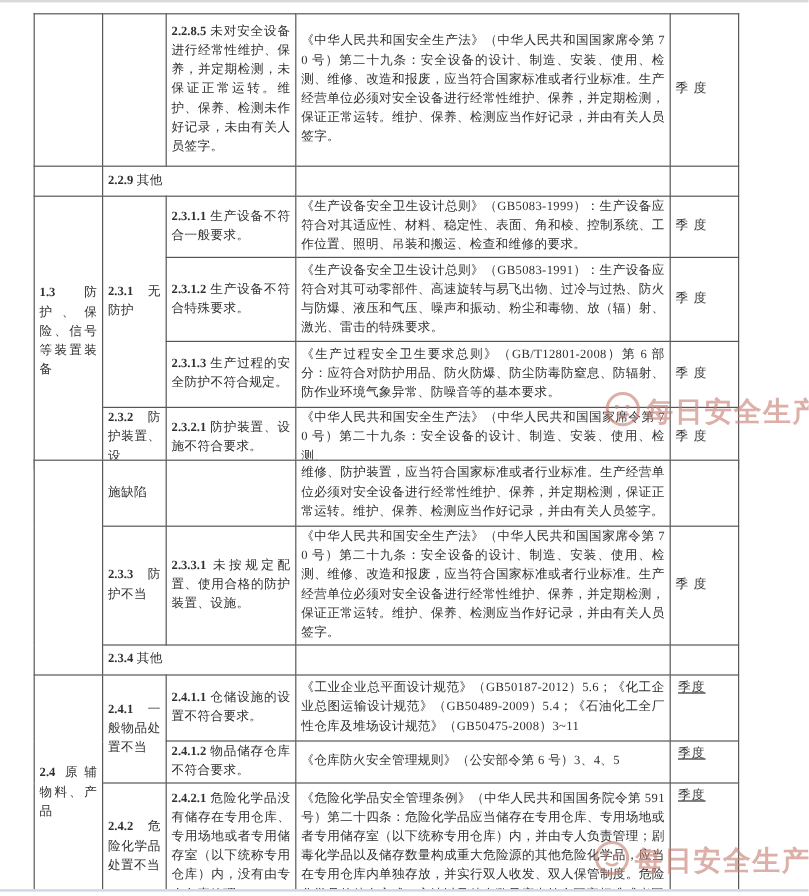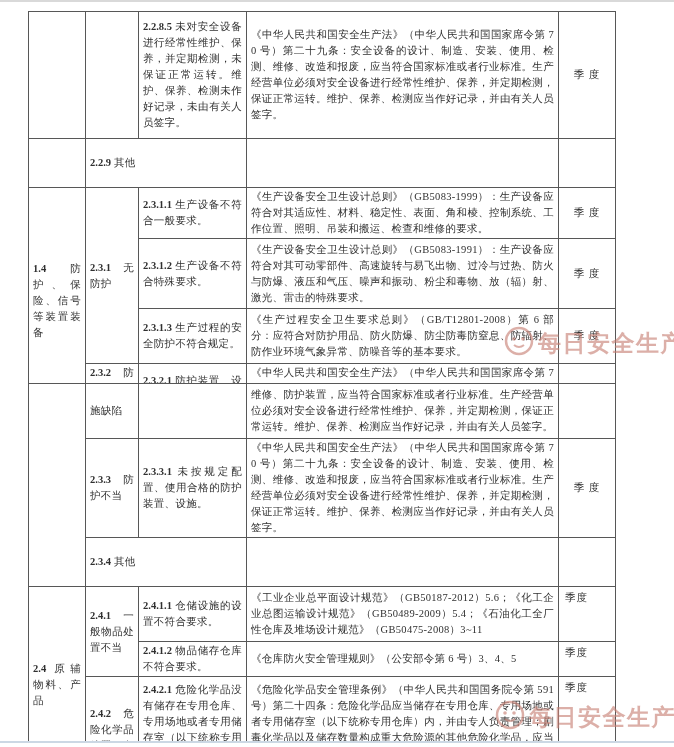--- a/index.html
+++ b/index.html
@@ -14,23 +14,23 @@
   }
   #table-upper{top:11px;}
   #table-lower{top:383px;}
   td{
     border:1px solid #575757;
     font-size:10.5px;line-height:16px;letter-spacing:.3px;
     padding:1px 4px;vertical-align:middle;text-align:justify;
     word-break:break-all;
   }
   td b{font-weight:bold;margin-right:3px;letter-spacing:0;}
-  td.freq-mid{text-align:center;vertical-align:middle;letter-spacing:1px;}
-  td.freq-top{text-align:left;vertical-align:top;padding:3px 2px 2px 6px;letter-spacing:1px;}
-  td.tight{padding:16px 4px;}
+  td.freq-mid{vertical-align:middle;letter-spacing:1px;}
+  td.freq-top{text-align:left;vertical-align:top;padding:3px 2px 2px 6px;letter-spacing:1px;text-decoration:underline;}
+  td.tight{padding:4px 4px;}
   .wm{
     position:absolute;display:flex;align-items:center;gap:3px;
     color:#c77f73;opacity:.62;z-index:6;pointer-events:none;white-space:nowrap;
   }
   .wm-text{font-size:23px;font-weight:bold;letter-spacing:1.5px;}
   .wm1{left:503px;top:325px;}
   .wm2{left:494px;top:699px;}
   .bottom-edge{
     position:absolute;left:0;top:741px;width:674px;height:6px;background:#fff;
     border-top:2px solid #ccd8e4;z-index:5;
@@ -58,21 +58,21 @@
       <td><span>《中华人民共和国安全生产法》（中华人民共和国国家席令第 70 号）第二十九条：安全设备的设计、制造、安装、使用、检测、维修、改造和报废，应当符合国家标准或者行业标准。生产经营单位必须对安全设备进行经常性维护、保养，并定期检测，保证正常运转。维护、保养、检测应当作好记录，并由有关人员签字。</span></td>
       <td class="freq-mid"><span>季 度</span></td>
     </tr>
     <tr style="height:19px">
       <td class="tight"></td>
       <td class="tight" colspan="2"><b>2.2.9</b><span>其他</span></td>
       <td class="tight"></td>
       <td class="tight"></td>
     </tr>
     <tr style="height:51px">
-      <td rowspan="4"><b>1.4</b><span>防护、保险、信号等装置装备</span></td>
+      <td rowspan="4"><b>1.3</b><span>防护、保险、信号等装置装备</span></td>
       <td rowspan="3"><b>2.3.1</b><span>无防护</span></td>
       <td><b>2.3.1.1</b><span>生产设备不符合一般要求。</span></td>
       <td><span>《生产设备安全卫生设计总则》（GB5083-1999）：生产设备应符合对其适应性、材料、稳定性、表面、角和棱、控制系统、工作位置、照明、吊装和搬运、检查和维修的要求。</span></td>
       <td class="freq-mid"><span>季 度</span></td>
     </tr>
     <tr style="height:70px">
       <td><b>2.3.1.2</b><span>生产设备不符合特殊要求。</span></td>
       <td><span>《生产设备安全卫生设计总则》（GB5083-1991）：生产设备应符合对其可动零部件、高速旋转与易飞出物、过冷与过热、防火与防爆、液压和气压、噪声和振动、粉尘和毒物、放（辐）射、激光、雷击的特殊要求。</span></td>
       <td class="freq-mid"><span>季 度</span></td>
     </tr>

